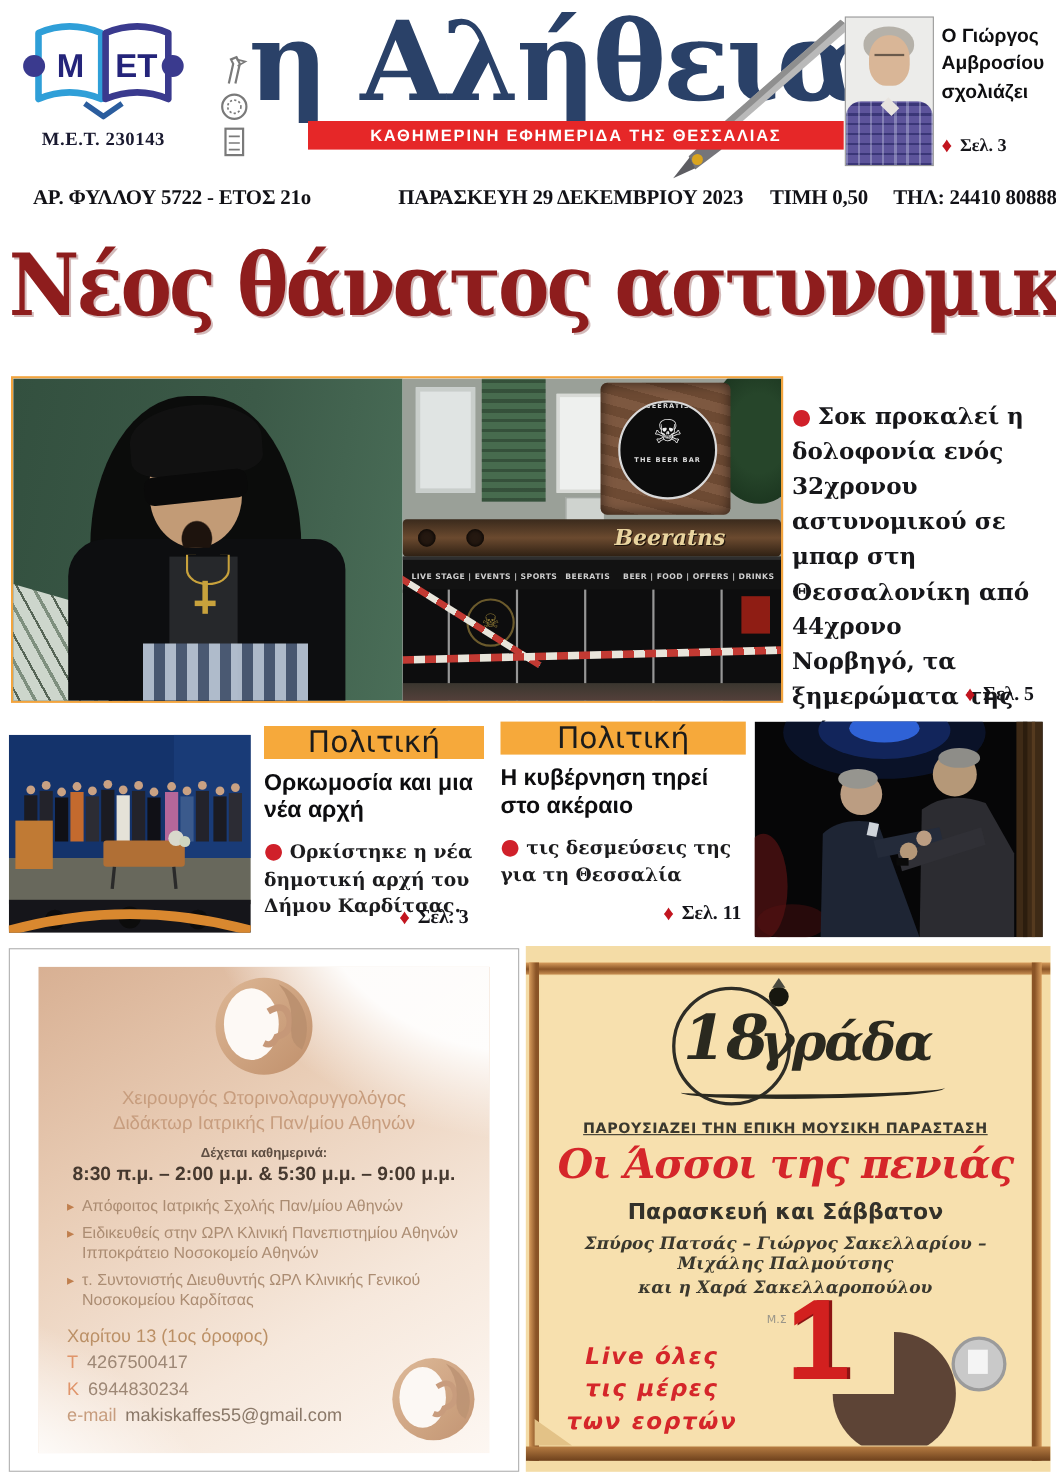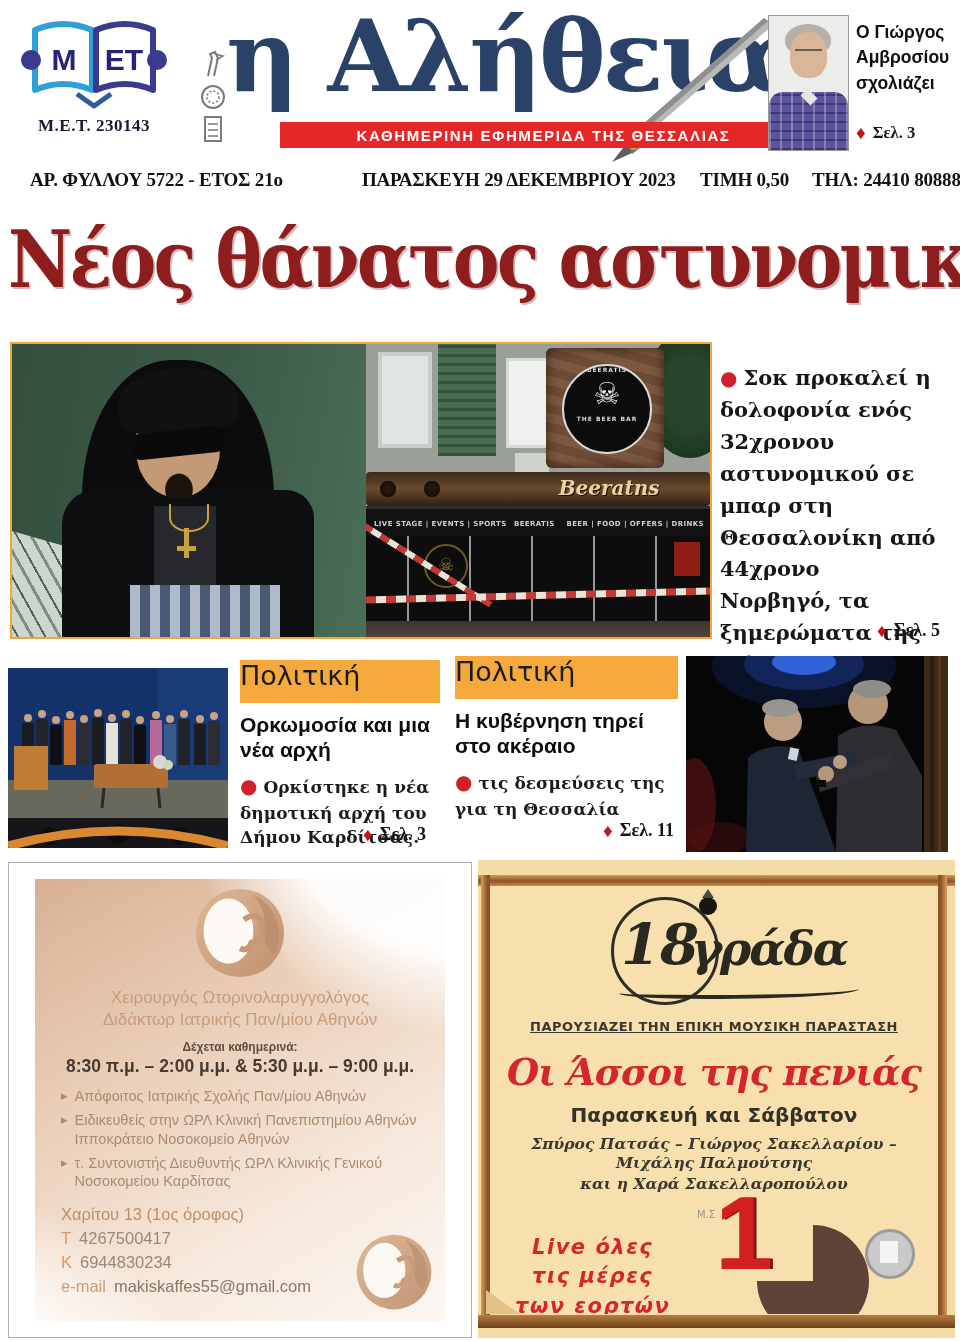--- a/index.html
+++ b/index.html
@@ -7,22 +7,22 @@
         font-family:"Liberation Sans",sans-serif;}
   .abs{position:absolute;}
 
   
   #met-logo{left:14px;top:14px;width:160px;height:132px;text-align:center;}
   #met-label{display:block;margin-top:2px;font:bold 17px "Liberation Serif",serif;color:#1a1a30;letter-spacing:.5px;}
   #press-logos{left:198px;top:50px;width:30px;display:flex;flex-direction:column;gap:4px;align-items:center;}
   #masthead-text{left:226px;top:4px;width:540px;font:bold 100px "DejaVu Serif",serif;
                  color:#2a4168;letter-spacing:-3px;white-space:nowrap;line-height:1.05;}
   #masthead-pen{left:596px;top:14px;pointer-events:none;}
-  #masthead-banner{left:280px;top:122px;width:487px;height:26px;background:#e62728;color:#fff;
-                   font:bold 15px "Liberation Sans",sans-serif;letter-spacing:1.6px;text-align:center;line-height:27px;padding-left:20px;}
+  #masthead-banner{left:280px;top:110px;width:487px;height:26px;background:#e62728;color:#fff;
+                   font:bold 15px "Liberation Sans",sans-serif;letter-spacing:1.6px;text-align:center;line-height:27px;}
   #columnist-photo{left:768px;top:15px;width:79px;height:134px;border:1px solid #999;background:#ececea;overflow:hidden;}
   .cp-hair{position:absolute;left:16px;top:8px;width:46px;height:32px;background:#b5b1a9;border-radius:50% 50% 45% 45%;}
   .cp-face{position:absolute;left:21px;top:16px;width:37px;height:46px;background:#d9b697;border-radius:46% 46% 42% 42%;}
   .cp-glasses{position:absolute;left:26px;top:33px;width:27px;height:8px;border-top:2px solid #6a5a4c;}
   .cp-shirt{position:absolute;left:0;bottom:0;width:100%;height:58px;border-radius:14px 14px 0 0;
             background:#5d549b;background-image:repeating-linear-gradient(90deg,rgba(210,215,235,.35) 0 2px,transparent 2px 11px),
             repeating-linear-gradient(0deg,rgba(30,30,90,.55) 0 2px,transparent 2px 9px);}
   .cp-collar{position:absolute;left:33px;bottom:48px;width:14px;height:10px;background:#e8e4df;transform:rotate(45deg);}
   #columnist-text{left:856px;top:20px;width:102px;font:bold 17.5px/1.45 "Liberation Sans",sans-serif;color:#0e0e10;}
   #columnist-page{left:856px;top:122px;width:100px;}
@@ -89,21 +89,21 @@
   .tape1{position:absolute;left:0;right:0;top:56px;height:7px;transform:rotate(-1.5deg);}
   .tape2{position:absolute;left:-14px;top:26px;width:150px;height:6px;transform:rotate(32deg);}
   .ground{position:absolute;left:0;right:0;bottom:0;height:16px;background:linear-gradient(180deg,#3a362f,#54403a);}
 
   
   #lead-summary{left:720px;top:350px;width:217px;font:bold 21px/1.52 "DejaVu Serif",serif;color:#17171a;margin-top:12px;}
   .reddot{color:#d0202a;font-size:20px;margin-right:6px;}
   #lead-page{left:840px;top:620px;width:100px;text-align:right;}
 
   
-  .sec-banner{height:43px;background:#f6a93b;text-align:left;}
+  .sec-banner{height:30px;background:#f6a93b;text-align:center;}
   .sec-banner span{font:400 27px/32px "DejaVu Sans",sans-serif;color:#1b1b1b;}
   .pol-head{margin-top:10px;font:bold 21px/1.18 "Liberation Sans",sans-serif;color:#0d0d0f;}
   .pol-sum{margin-top:9px;font:bold 17px/1.45 "DejaVu Serif",serif;color:#1c1c1e;}
   #pol-left{left:240px;top:660px;width:200px;height:186px;}
   #pol-right{left:455px;top:656px;width:223px;height:186px;}
   .pol-page{position:absolute;bottom:0;right:14px;}
   #ceremony-photo{left:8px;top:668px;width:220px;height:180px;overflow:hidden;}
   #handshake-photo{left:686px;top:656px;width:262px;height:196px;overflow:hidden;}
 
   
@@ -142,21 +142,21 @@
   .club-inner{position:absolute;left:13px;right:18px;top:27px;bottom:24px;background:#f7e0ae;text-align:center;overflow:hidden;}
   .club-logo{position:relative;width:330px;height:110px;margin:10px auto 0;}
   .cl-circle{position:absolute;left:62px;top:0;width:102px;height:102px;border:3px solid #2e2d26;border-radius:50%;}
   .cl-lantern{position:absolute;left:150px;top:0;width:18px;height:18px;background:#17170f;border-radius:50%;}
   .cl-lantern::after{content:"";position:absolute;left:3px;top:-8px;width:0;height:0;
      border-bottom:9px solid #4a4a40;border-left:6px solid transparent;border-right:6px solid transparent;}
   .cl-18{position:absolute;left:72px;top:14px;font:italic bold 56px "DejaVu Serif",serif;color:#2a291f;}
   .cl-grada{position:absolute;left:142px;top:24px;font:italic bold 47px "DejaVu Serif",serif;color:#2a291f;letter-spacing:-2px;}
   .cl-swash{position:absolute;left:70px;top:86px;width:240px;height:12px;border-bottom:4px solid #2a291f;border-radius:0 0 70% 40%;}
   .club-presents{margin-top:12px;font:bold 13px "DejaVu Sans",sans-serif;letter-spacing:.5px;color:#3a382e;text-decoration:underline;}
-  .club-title{margin-top:16px;font:italic bold 37px "DejaVu Serif",serif;color:#d5262a;letter-spacing:-1px;}
+  .club-title{margin-top:2px;font:italic bold 37px "DejaVu Serif",serif;color:#d5262a;letter-spacing:-1px;}
   .club-days{margin-top:9px;font:bold 20px "DejaVu Sans",sans-serif;color:#33312a;}
   .club-perf{margin-top:7px;font:italic 600 15.5px "DejaVu Serif",serif;color:#3a382e;}
   .club-perf2{margin-top:2px;font:italic 600 15.5px "DejaVu Serif",serif;color:#3a382e;}
   .club-mid{position:relative;height:142px;margin-top:4px;}
   .club-live{position:absolute;left:24px;top:36px;font:italic bold 21px/1.4 "DejaVu Sans",sans-serif;
              color:#d5262a;letter-spacing:1.5px;text-align:center;}
   .club-ms{position:absolute;left:206px;top:12px;font:400 10px "DejaVu Sans",sans-serif;color:#9a968a;}
   .club-one{position:absolute;left:224px;top:-16px;font:bold 104px/1 "Liberation Sans",sans-serif;
             color:#d2201f;text-shadow:3px 0 0 #8c1313;}
   .club-disc{position:absolute;left:266px;top:28px;width:112px;height:112px;border-radius:50%;

